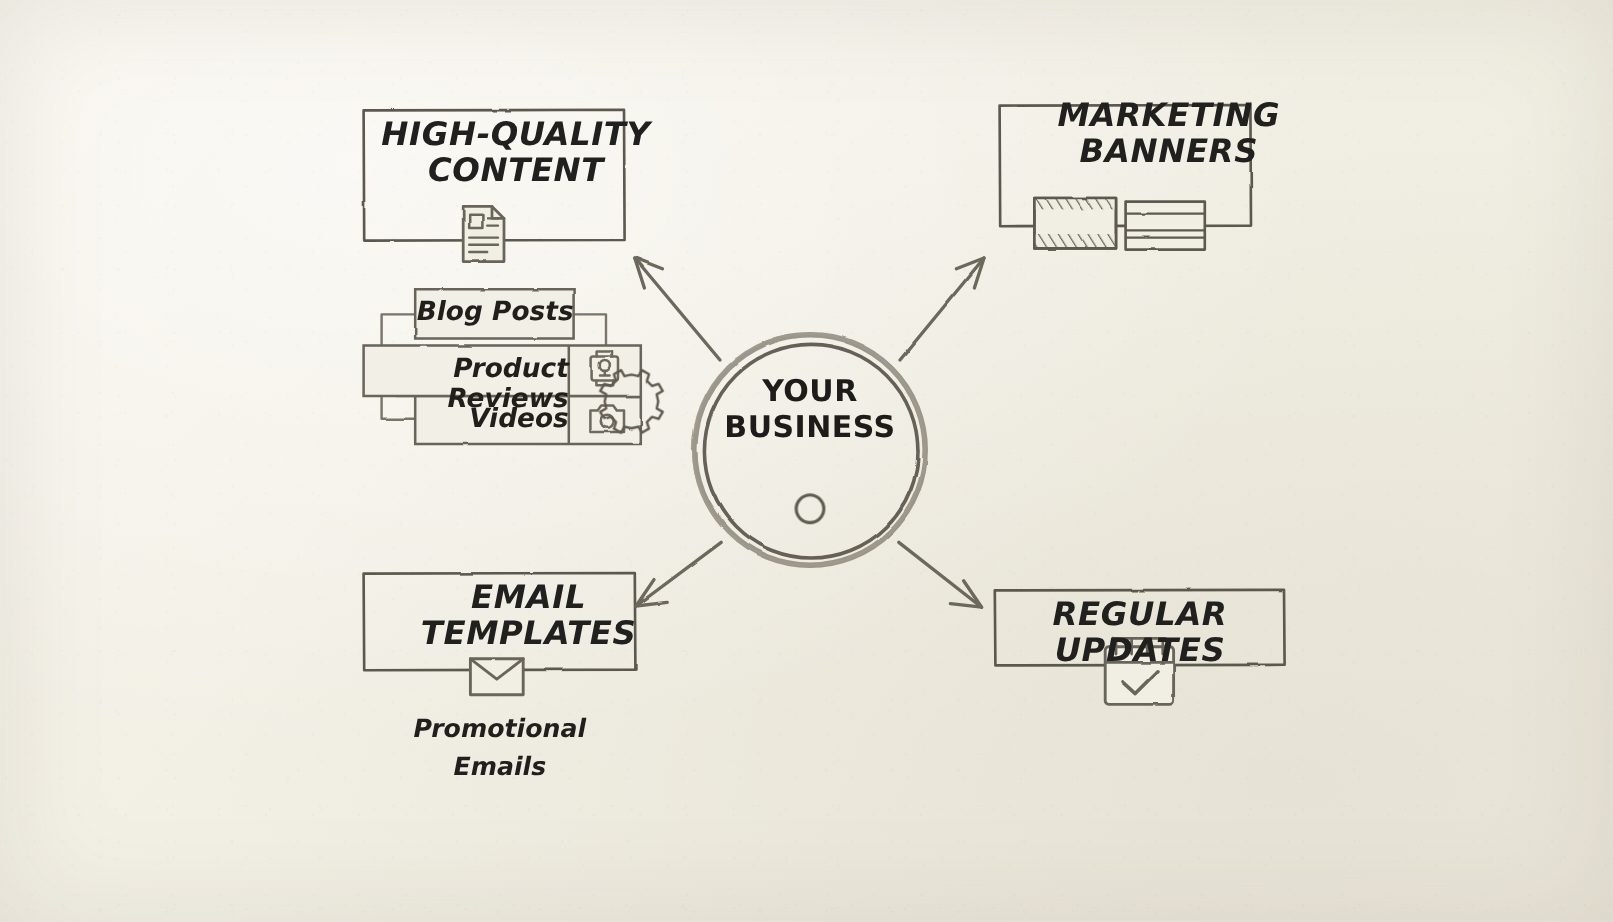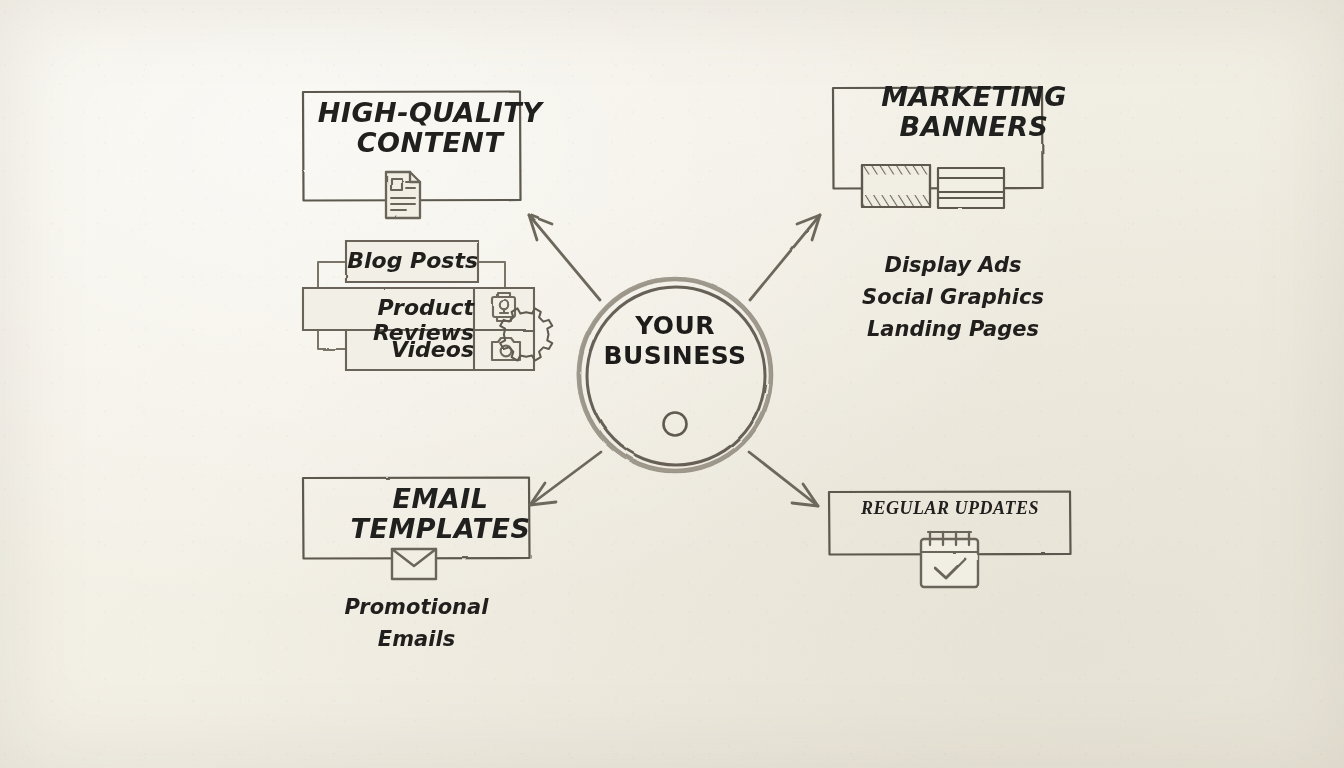--- a/index.html
+++ b/index.html
@@ -63,21 +63,21 @@
     text-align: center;
     font-family: "DejaVu Sans", sans-serif;
     font-weight: 700;
     font-style: italic;
     color: #20201e;
     letter-spacing: .5px;
     line-height: 1.12;
     white-space: pre-line;
   }
   .hdr.big   { font-size: 27px; }
-  .hdr.one   { font-size: 18px; font-family: Liberation Serif, serif; }
+  .hdr.one   { font-size: 27px; }
 
   .blist {
     position: absolute;
     text-align: center;
     font-family: "DejaVu Sans", sans-serif;
     font-weight: 700;
     font-style: italic;
     font-size: 21px;
     color: #211f1d;
     line-height: 1.52;
@@ -249,25 +249,20 @@
 
   <div class="hdr big" style="left:303px; top:98px; width:254px;">HIGH-QUALITY
 CONTENT</div>
 
   <div class="chiplbl" style="left:346px; top:248px; width:132px;">Blog Posts</div>
   <div class="chiplbl" style="left:303px; top:295px; width:171px;">Product Reviews</div>
   <div class="chiplbl" style="left:346px; top:337px; width:128px;">Videos</div>
 
   <div class="hdr big" style="left:833px; top:82px; width:210px;margin-left:36px;">MARKETING
 BANNERS</div>
-  <div class="blist" style="left:841px; top:250px; width:224px;">
-    <div>Display Ads</div>
-    <div>Social Graphics</div>
-    <div>Landing Pages</div>
-  </div>
 
   <div class="corelbl" style="left:575px; top:311px;">YOUR
 BUSINESS</div>
 
   <div class="hdr big" style="left:303px; top:484px; width:227px;padding-left:24px;">EMAIL
 TEMPLATES</div>
   <div class="blist" style="left:303px; top:592px; width:227px;">
     <div>Promotional Emails</div>
   </div>
 

